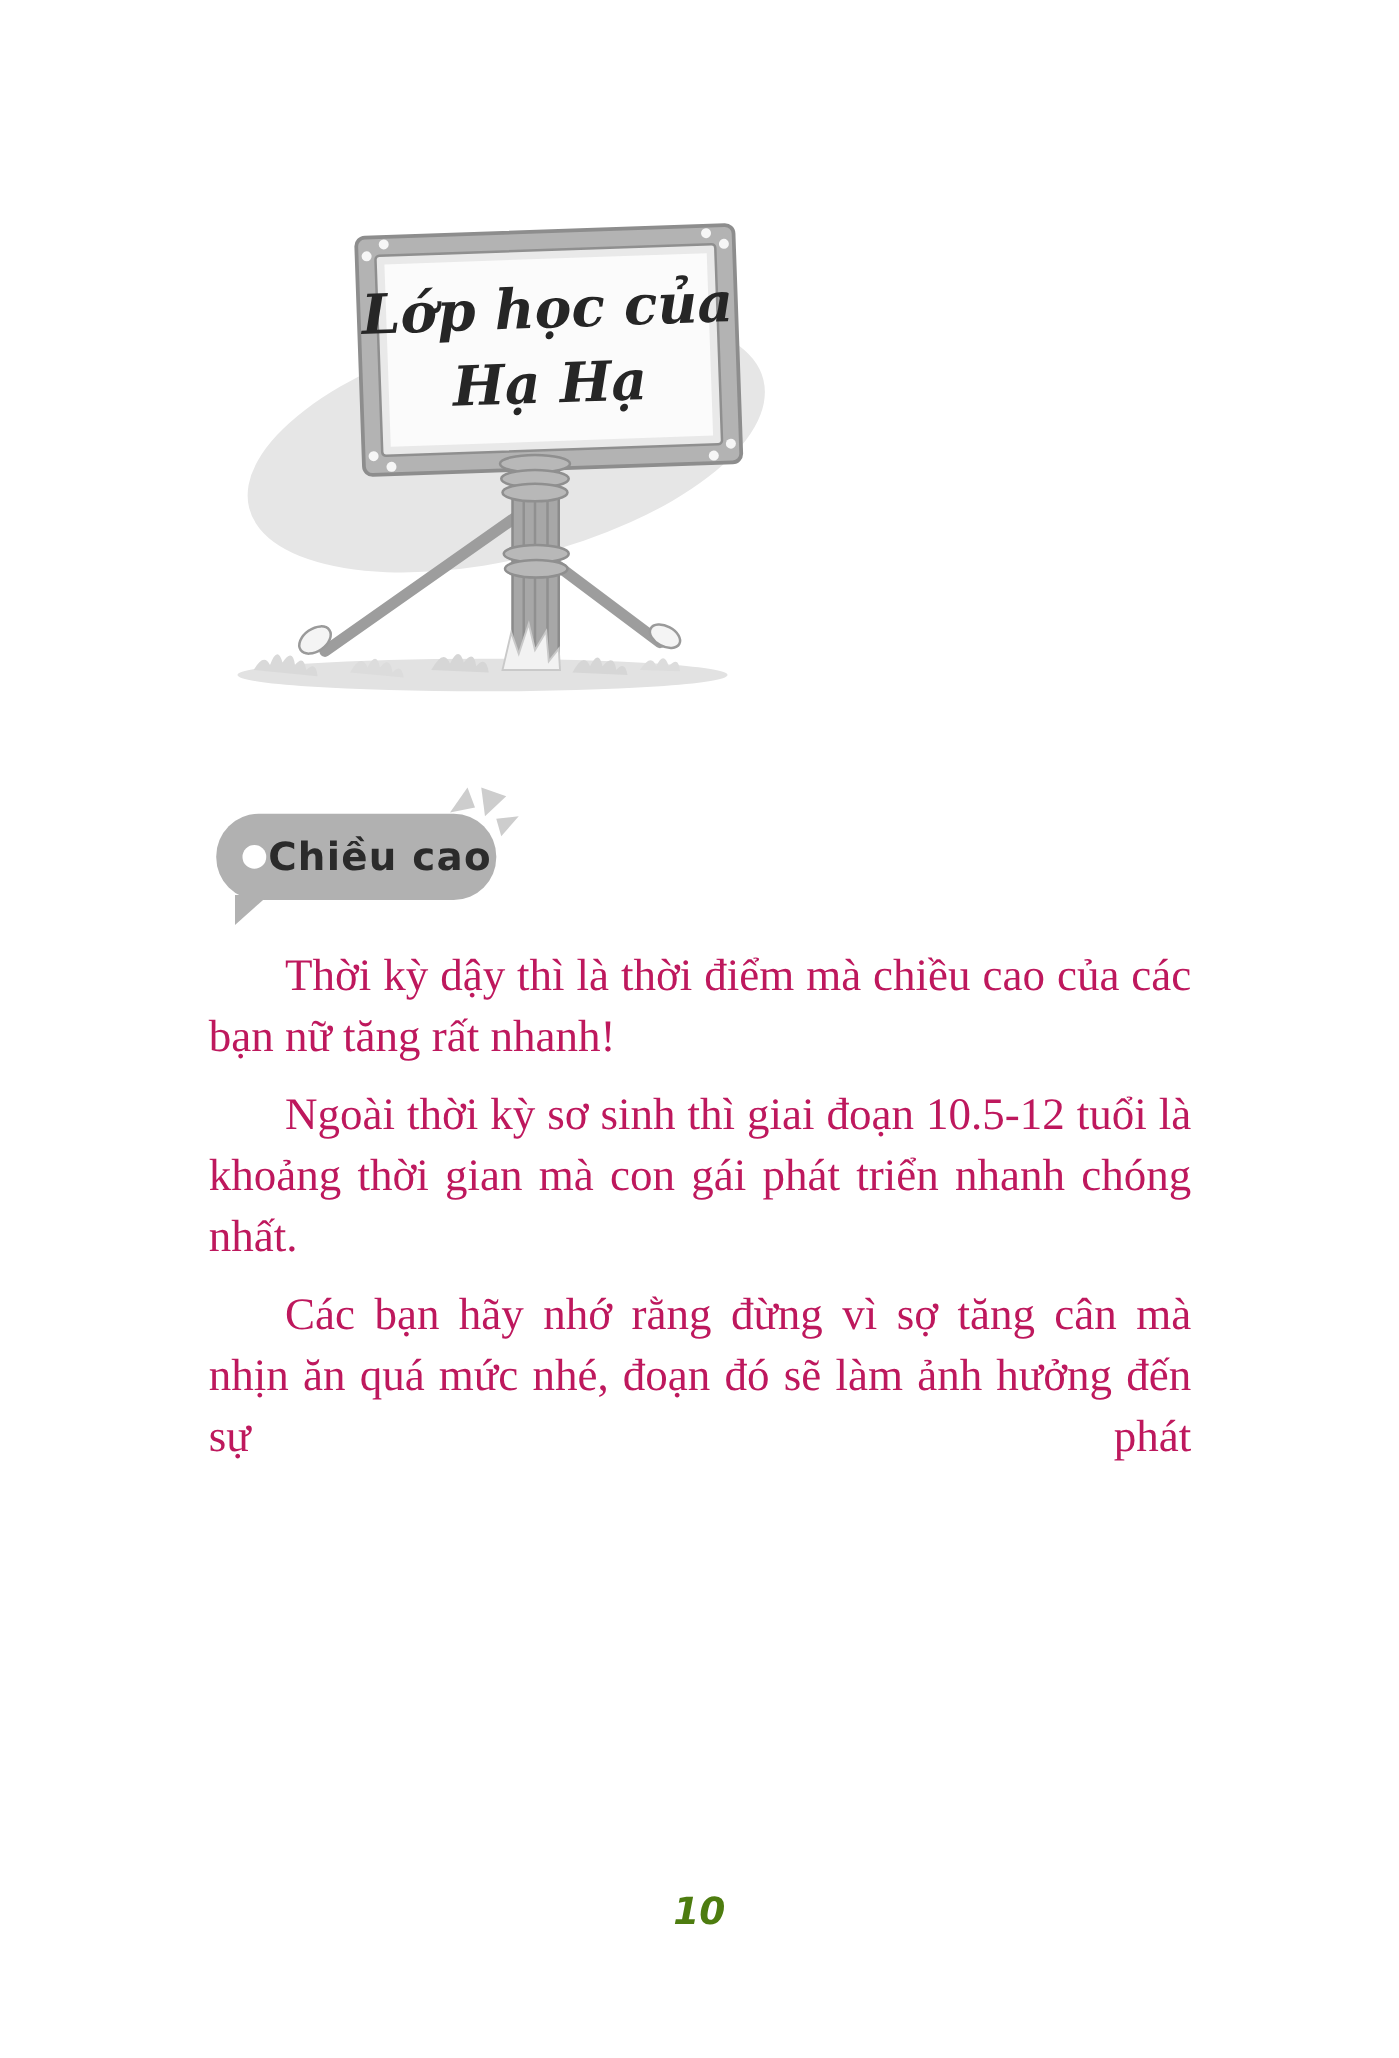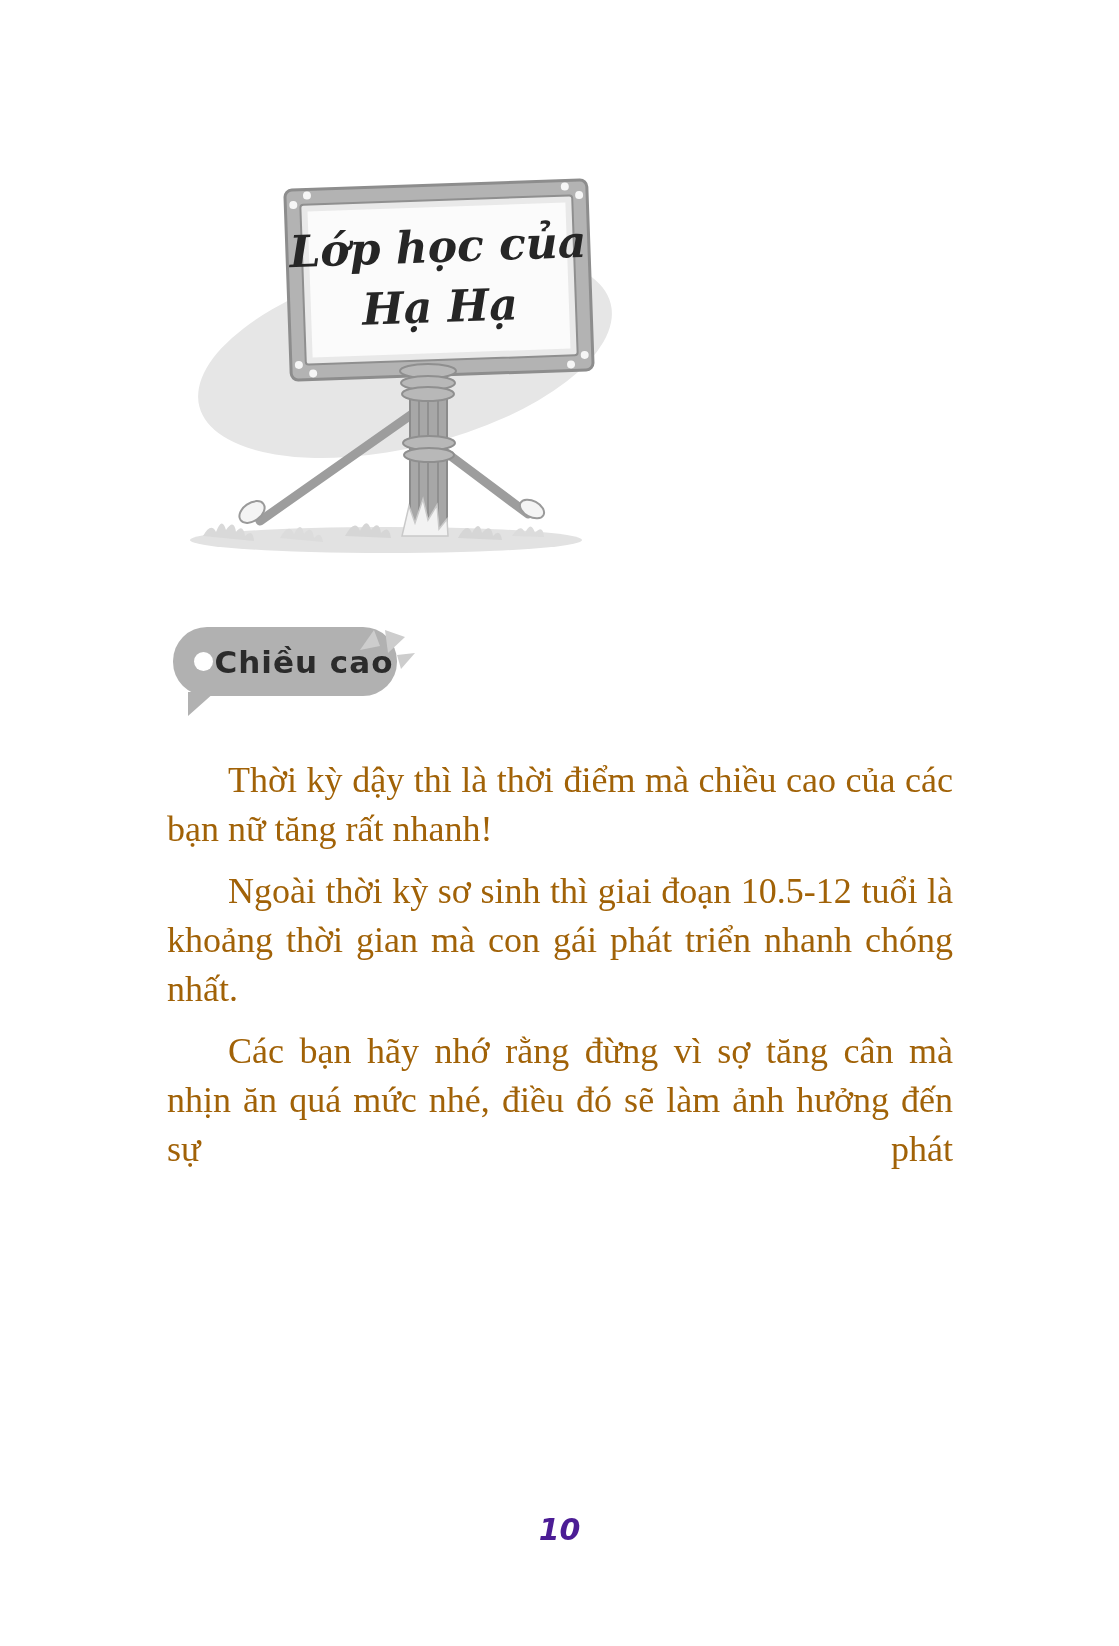--- a/index.html
+++ b/index.html
@@ -3,50 +3,50 @@
 <meta charset="utf-8">
 <style>
   html,body{margin:0;padding:0;background:#ffffff;}
   .page{
     position:relative;width:1119px;height:1646px;background:#ffffff;
     overflow:hidden;font-family:"Liberation Serif",serif;margin:0 auto;
   }
   .sign-svg{position:absolute;left:140px;top:130px;}
   
   .bubble{
-    position:absolute;left:173px;top:627px;width:224px;height:69px;
+    position:absolute;left:173px;top:651px;width:224px;height:69px;
     background:#b1b1b1;border-radius:34px;
   }
   .bubble-dot{
     position:absolute;left:21px;top:25px;width:19px;height:19px;
     background:#ffffff;border-radius:50%;
   }
   .bubble-label{
     position:absolute;left:50px;right:12px;top:0;bottom:0;
     display:flex;align-items:center;justify-content:center;
     font-family:"DejaVu Sans",sans-serif;font-weight:bold;font-size:31px;
     color:#2b2b2b;letter-spacing:1px;white-space:nowrap;
   }
   .bubble-tail{
     position:absolute;left:15px;top:65px;width:0;height:0;
     border-top:24px solid #b1b1b1;border-right:27px solid transparent;
   }
   .sparkle{position:absolute;left:352px;top:628px;}
   
   .body-text{
     position:absolute;left:167px;top:756px;width:786px;
-    font-size:36px;line-height:49px;color:#a16207;text-align:justify;
+    font-size:36px;line-height:49px;color:#be185d;text-align:justify;
   }
   .body-text p{margin:0 0 13px 0;text-indent:61px;}
   .body-text p.continues{text-align-last:justify;}
   
   .page-number{
     position:absolute;left:0;top:1512px;width:100%;text-align:center;
     font-family:"DejaVu Sans",sans-serif;font-style:italic;font-weight:bold;
-    font-size:30px;color:#4c1d95;
+    font-size:30px;color:#4d7c0f;
   }
 </style>
 </head>
 <body>
 
 <div class="page">
 
   <svg class="sign-svg" width="520" height="430" viewBox="0 0 520 430">
     <ellipse cx="265" cy="225" rx="212" ry="92" fill="#e6e6e6" transform="rotate(-14 265 225)"></ellipse>
     <ellipse cx="246" cy="410" rx="196" ry="13" fill="#e2e2e2"></ellipse>
@@ -101,18 +101,18 @@
   </div>
   <svg class="sparkle" width="70" height="46" viewBox="0 0 70 46" fill="#cdcdcd">
     <polygon points="8,22 22,2 28,18"></polygon>
     <polygon points="33,2 53,9 36,25"></polygon>
     <polygon points="45,27 63,25 49,41"></polygon>
   </svg>
 
   <div class="body-text">
     <p>Thời kỳ dậy thì là thời điểm mà chiều cao của các bạn nữ tăng rất nhanh!</p>
     <p>Ngoài thời kỳ sơ sinh thì giai đoạn 10.5-12 tuổi là khoảng thời gian mà con gái phát triển nhanh chóng nhất.</p>
-    <p class="continues">Các bạn hãy nhớ rằng đừng vì sợ tăng cân mà nhịn ăn quá mức nhé, điều đó sẽ làm ảnh hưởng đến sự phát</p>
+    <p class="continues">Các bạn hãy nhớ rằng đừng vì sợ tăng cân mà nhịn ăn quá mức nhé, đoạn đó sẽ làm ảnh hưởng đến sự phát</p>
   </div>
 
   <div class="page-number">10</div>
 
 </div>
 
 </body></html>

